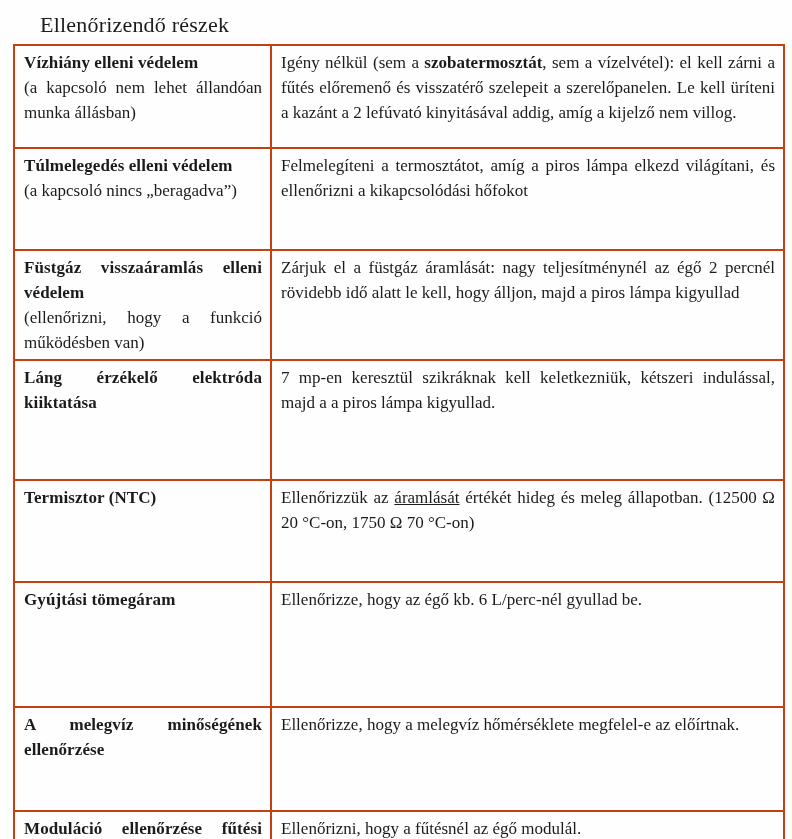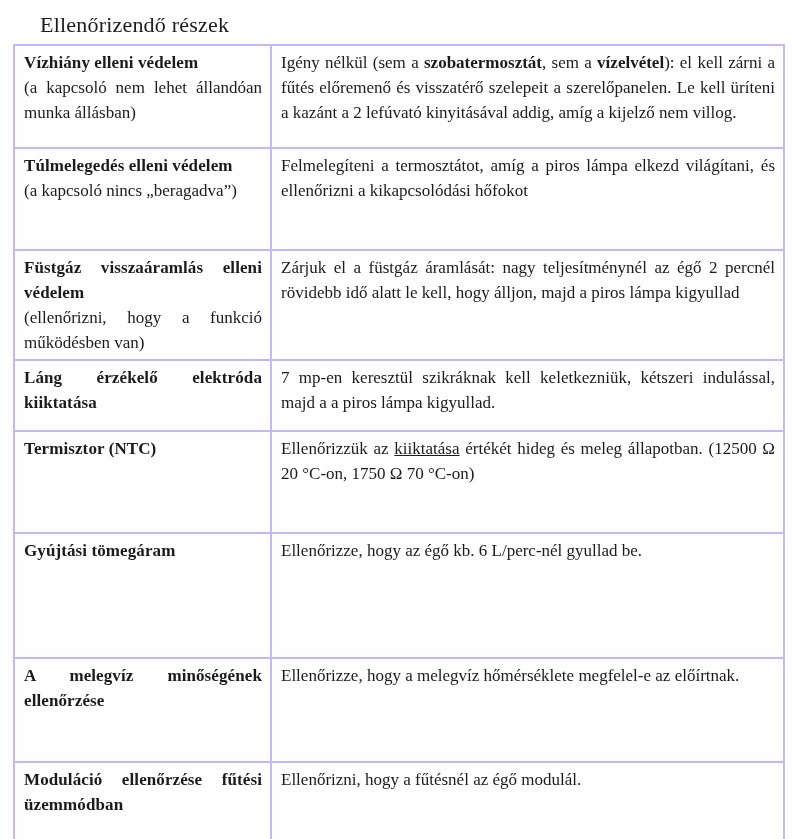--- a/index.html
+++ b/index.html
@@ -29,21 +29,21 @@
     left: 13px;
     top: 44px;
     width: 772px;
     border-collapse: collapse;
     table-layout: fixed;
     font-size: 17px;
     line-height: 25px;
     color: #1b1b1b;
   }
   table.checks td {
-    border: 2px solid #c4b5fd;
+    border: 2px solid #c2410c;
     vertical-align: top;
     padding: 4px 8px 4px 9px;
     overflow: hidden;
   }
   
   table.checks tr:last-child td { border-bottom: none; }
   td.part-cell  { width: 257px; }
   .part-title {
     font-weight: 700;
     text-align: justify;
@@ -70,57 +70,57 @@
       <col style="width:257px">
       <col>
     </colgroup>
     <tbody>
         <tr style="height: 103px;">
       <td class="part-cell">
         <div class="part-title">Vízhiány elleni védelem</div>
         <div class="part-note">(a kapcsoló nem lehet állandóan munka állásban)</div>
       </td>
       <td class="check-cell">
-        <div class="check-text"><span>Igény nélkül (sem a </span><span style="font-weight: 700;">szobatermosztát</span><span>, sem a </span><span style="font-weight: 700;">vízelvétel</span><span>): el kell zárni a fűtés előremenő és visszatérő szelepeit a szerelőpanelen. Le kell üríteni a kazánt a 2 lefúvató kinyitásával addig, amíg a kijelző nem villog.</span></div>
+        <div class="check-text"><span>Igény nélkül (sem a </span><span style="font-weight: 700;">szobatermosztát</span><span>, sem a </span><span style="font-weight: 400;">vízelvétel</span><span>): el kell zárni a fűtés előremenő és visszatérő szelepeit a szerelőpanelen. Le kell üríteni a kazánt a 2 lefúvató kinyitásával addig, amíg a kijelző nem villog.</span></div>
       </td>
     </tr>
         <tr style="height: 102px; margin-top: 32px;">
       <td class="part-cell">
         <div class="part-title">Túlmelegedés elleni védelem</div>
         <div class="part-note">(a kapcsoló nincs „beragadva”)</div>
       </td>
       <td class="check-cell">
         <div class="check-text"><span>Felmelegíteni a termosztátot, amíg a piros lámpa elkezd világítani, és ellenőrizni a kikapcsolódási hőfokot</span></div>
       </td>
     </tr>
         <tr style="height: 101px;">
       <td class="part-cell">
         <div class="part-title">Füstgáz visszaáramlás elleni védelem</div>
         <div class="part-note">(ellenőrizni, hogy a funkció működésben van)</div>
       </td>
       <td class="check-cell">
         <div class="check-text"><span>Zárjuk el a füstgáz áramlását: nagy teljesítménynél az égő 2 percnél rövidebb idő alatt le kell, hogy álljon, majd a piros lámpa kigyullad</span></div>
       </td>
     </tr>
-        <tr style="height: 71px;">
+        <tr style="height: 120px;">
       <td class="part-cell">
         <div class="part-title">Láng érzékelő elektróda kiiktatása</div>
 
       </td>
       <td class="check-cell">
         <div class="check-text"><span>7 mp-en keresztül szikráknak kell keletkezniük, kétszeri indulással, majd a a piros lámpa kigyullad.</span></div>
       </td>
     </tr>
         <tr style="height: 102px;">
       <td class="part-cell">
         <div class="part-title">Termisztor (NTC)</div>
 
       </td>
       <td class="check-cell">
-        <div class="check-text"><span>Ellenőrizzük az </span><span style="text-decoration: underline;">kiiktatása</span><span> értékét hideg és meleg állapotban. (12500 Ω 20 °C-on, 1750 Ω 70 °C-on)</span></div>
+        <div class="check-text"><span>Ellenőrizzük az </span><span style="text-decoration: underline;">áramlását</span><span> értékét hideg és meleg állapotban. (12500 Ω 20 °C-on, 1750 Ω 70 °C-on)</span></div>
       </td>
     </tr>
         <tr style="height: 125px;">
       <td class="part-cell">
         <div class="part-title">Gyújtási tömegáram</div>
 
       </td>
       <td class="check-cell">
         <div class="check-text"><span>Ellenőrizze, hogy az égő kb. 6 L/perc-nél gyullad be.</span></div>
       </td>

